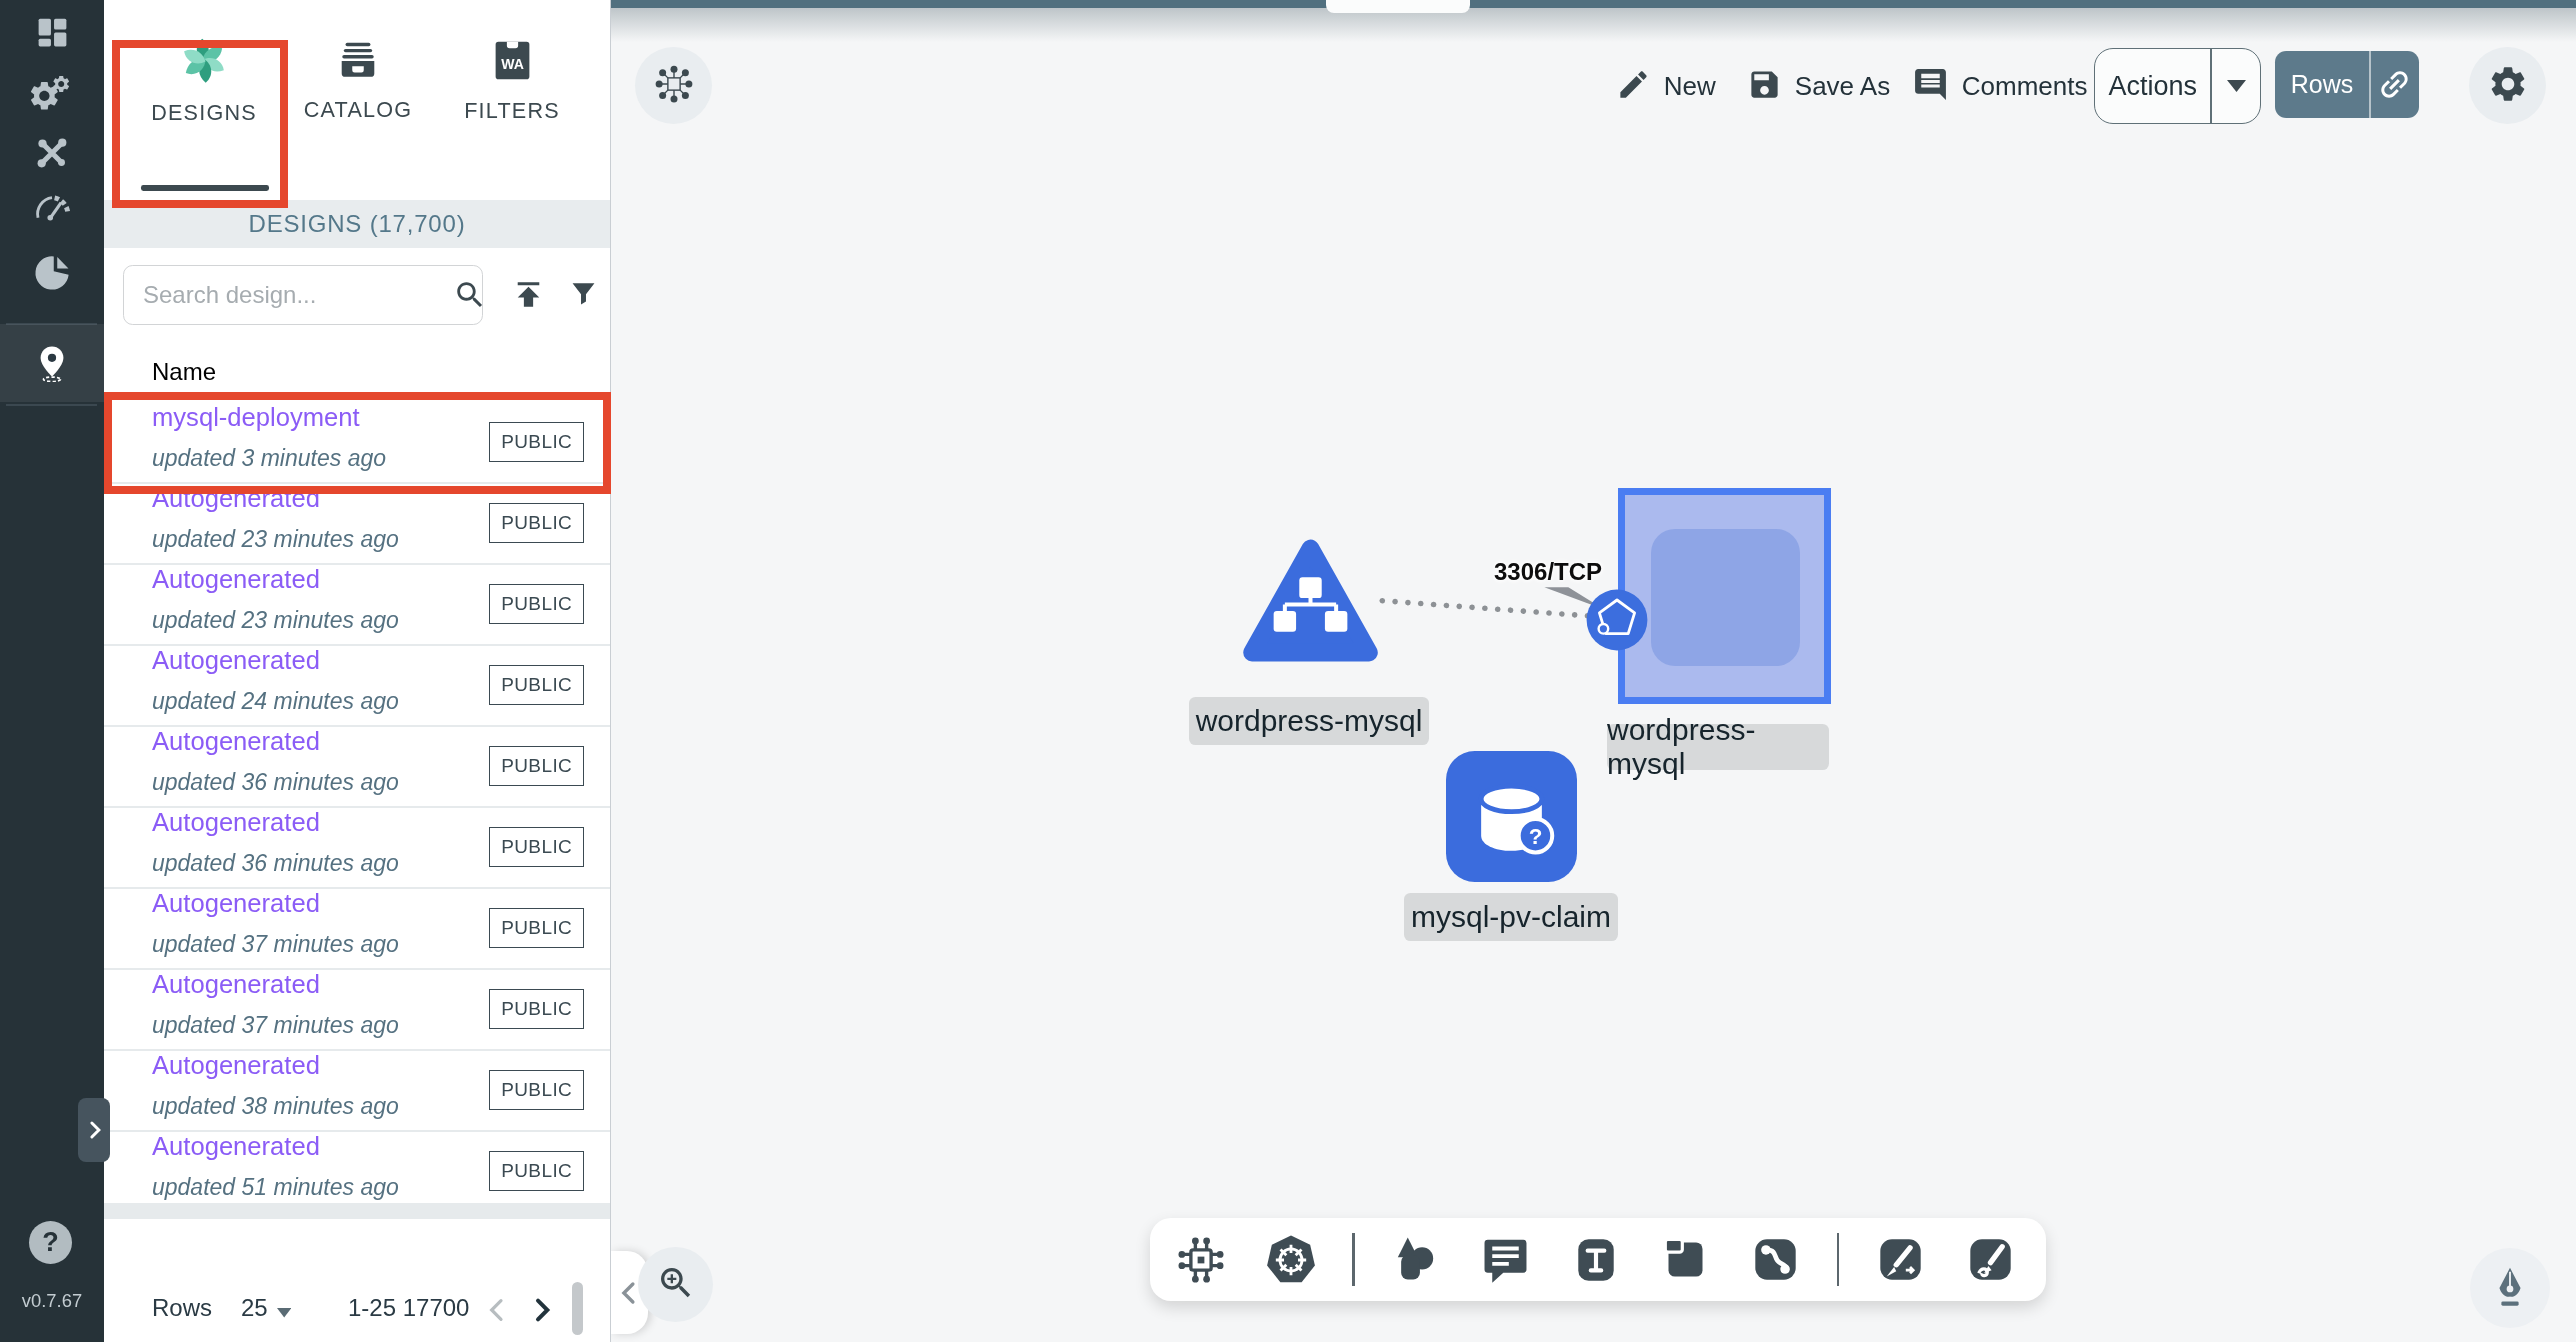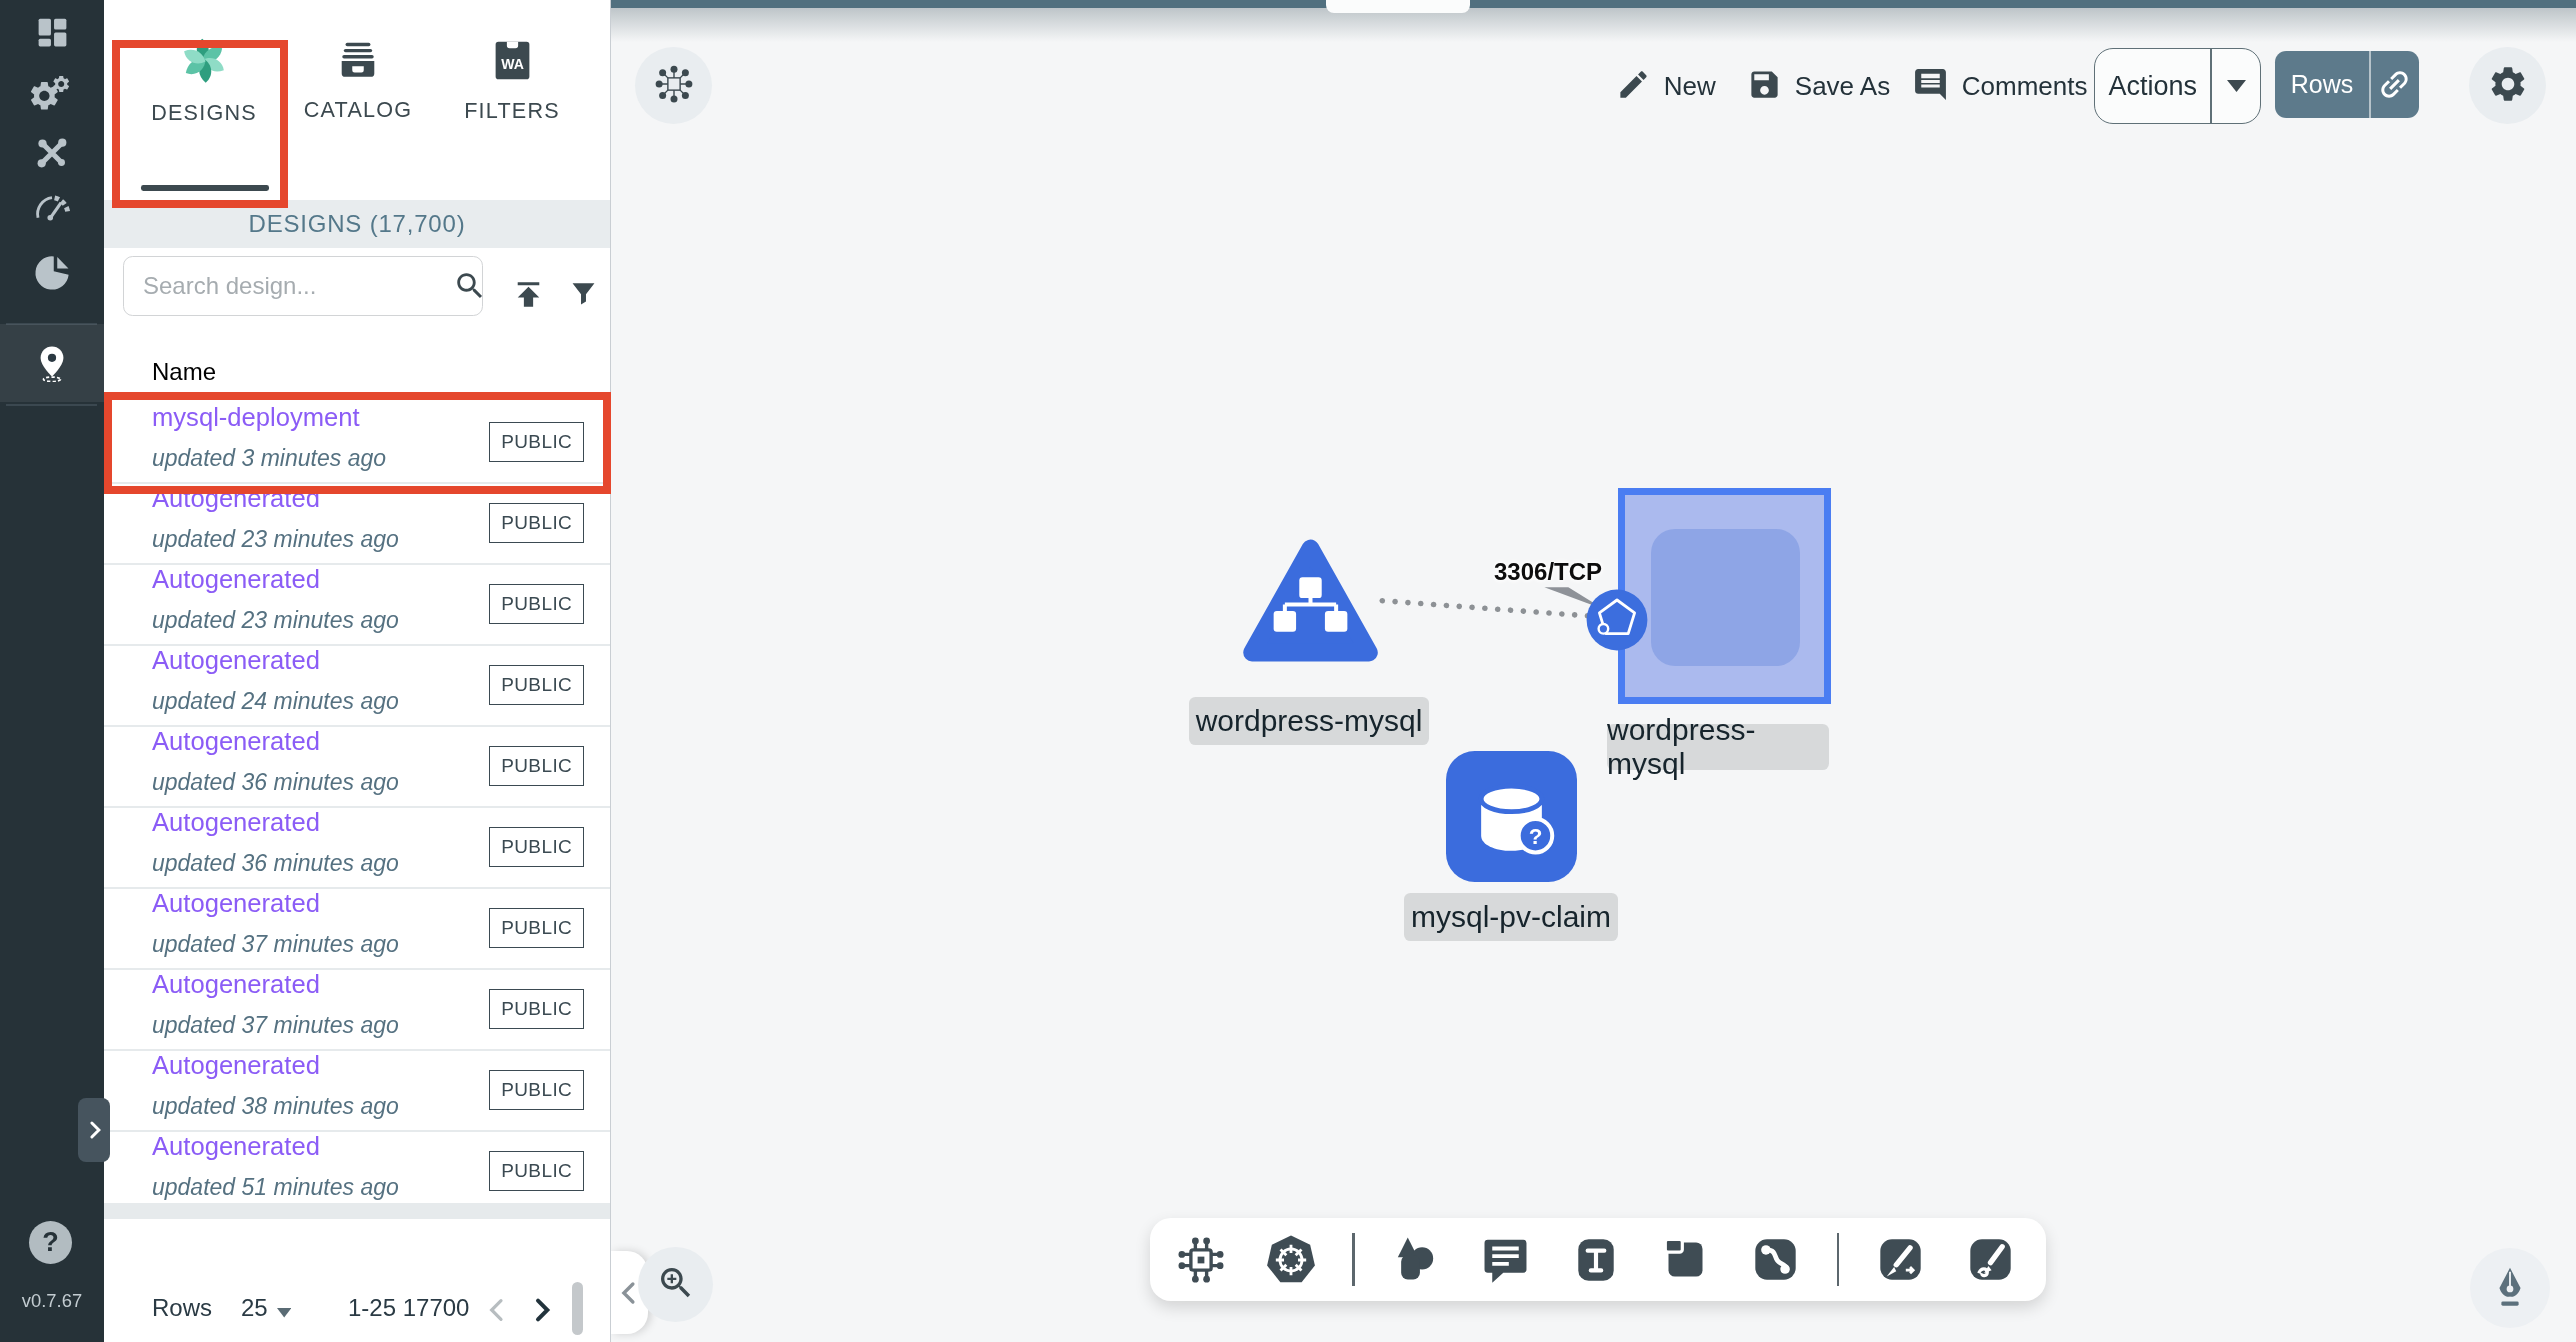--- a/index.html
+++ b/index.html
@@ -16,21 +16,21 @@
   #help-btn{position:absolute;left:29px;top:1221px;width:43px;height:43px;border-radius:50%;background:#b2bcc1;color:#263238;font-size:27px;font-weight:bold;display:flex;align-items:center;justify-content:center;cursor:pointer;}
   #version{position:absolute;left:0;top:1290px;width:104px;text-align:center;color:#c3ccd1;font-size:18.4px;}
 
   
   #drawer{left:104px;top:0;width:506px;height:1342px;background:#ffffff;border-right:1.6px solid #c9ced3;z-index:10;}
   .tab{position:absolute;top:32px;width:160px;height:152px;display:flex;flex-direction:column;align-items:center;justify-content:flex-start;cursor:pointer;}
   .tab-label{font-size:21.6px;letter-spacing:1.2px;color:#3c494f;margin-top:11.2px;}
   #tab-underline{position:absolute;left:37px;top:185px;width:128px;height:5.6px;background:#3c494f;border-radius:2.4px;}
   #panel-title-band{position:absolute;left:0;top:200px;width:506px;height:48px;background:#e8ecee;display:flex;align-items:center;justify-content:center;}
   #panel-title{color:#54788a;font-size:24px;letter-spacing:0.8px;}
-  #search-wrap{position:absolute;left:19px;top:256px;width:358px;height:58px;border:1.6px solid #d2d4d6;border-radius:9.6px;background:#fff;display:flex;align-items:center;}
+  #search-wrap{position:absolute;left:19px;top:265px;width:358px;height:58px;border:1.6px solid #d2d4d6;border-radius:9.6px;background:#fff;display:flex;align-items:center;}
   #search-input{flex:1;border:none;outline:none;font-size:24px;color:#3c494f;padding:0 0 0 19px;font-family:"Liberation Sans",sans-serif;background:transparent;}
   #search-input::placeholder{color:#a6acb0;}
   #search-icon-slot{width:51px;display:flex;justify-content:center;}
   .tool-ico{position:absolute;top:276px;cursor:pointer;}
   #list-header{position:absolute;left:48px;top:358px;font-size:24px;font-weight:normal;color:#000000;}
   #rows{position:absolute;left:0;top:403px;width:506px;height:801px;overflow:hidden;}
   .row{position:relative;height:79px;background:#fff;border-bottom:2.4px solid #e6eaec;cursor:pointer;}
   .row-name{position:absolute;left:48px;top:0;font-size:25.6px;color:#8b5cf6;}
   .row-updated{position:absolute;left:48px;top:42px;font-size:23px;font-style:italic;color:#557181;}
   .row-badge{position:absolute;right:25.6px;top:19px;border:1.6px solid #3b4a52;border-radius:0;color:#3b4a52;font-size:19px;letter-spacing:0.4px;padding:8px 11.2px;}

